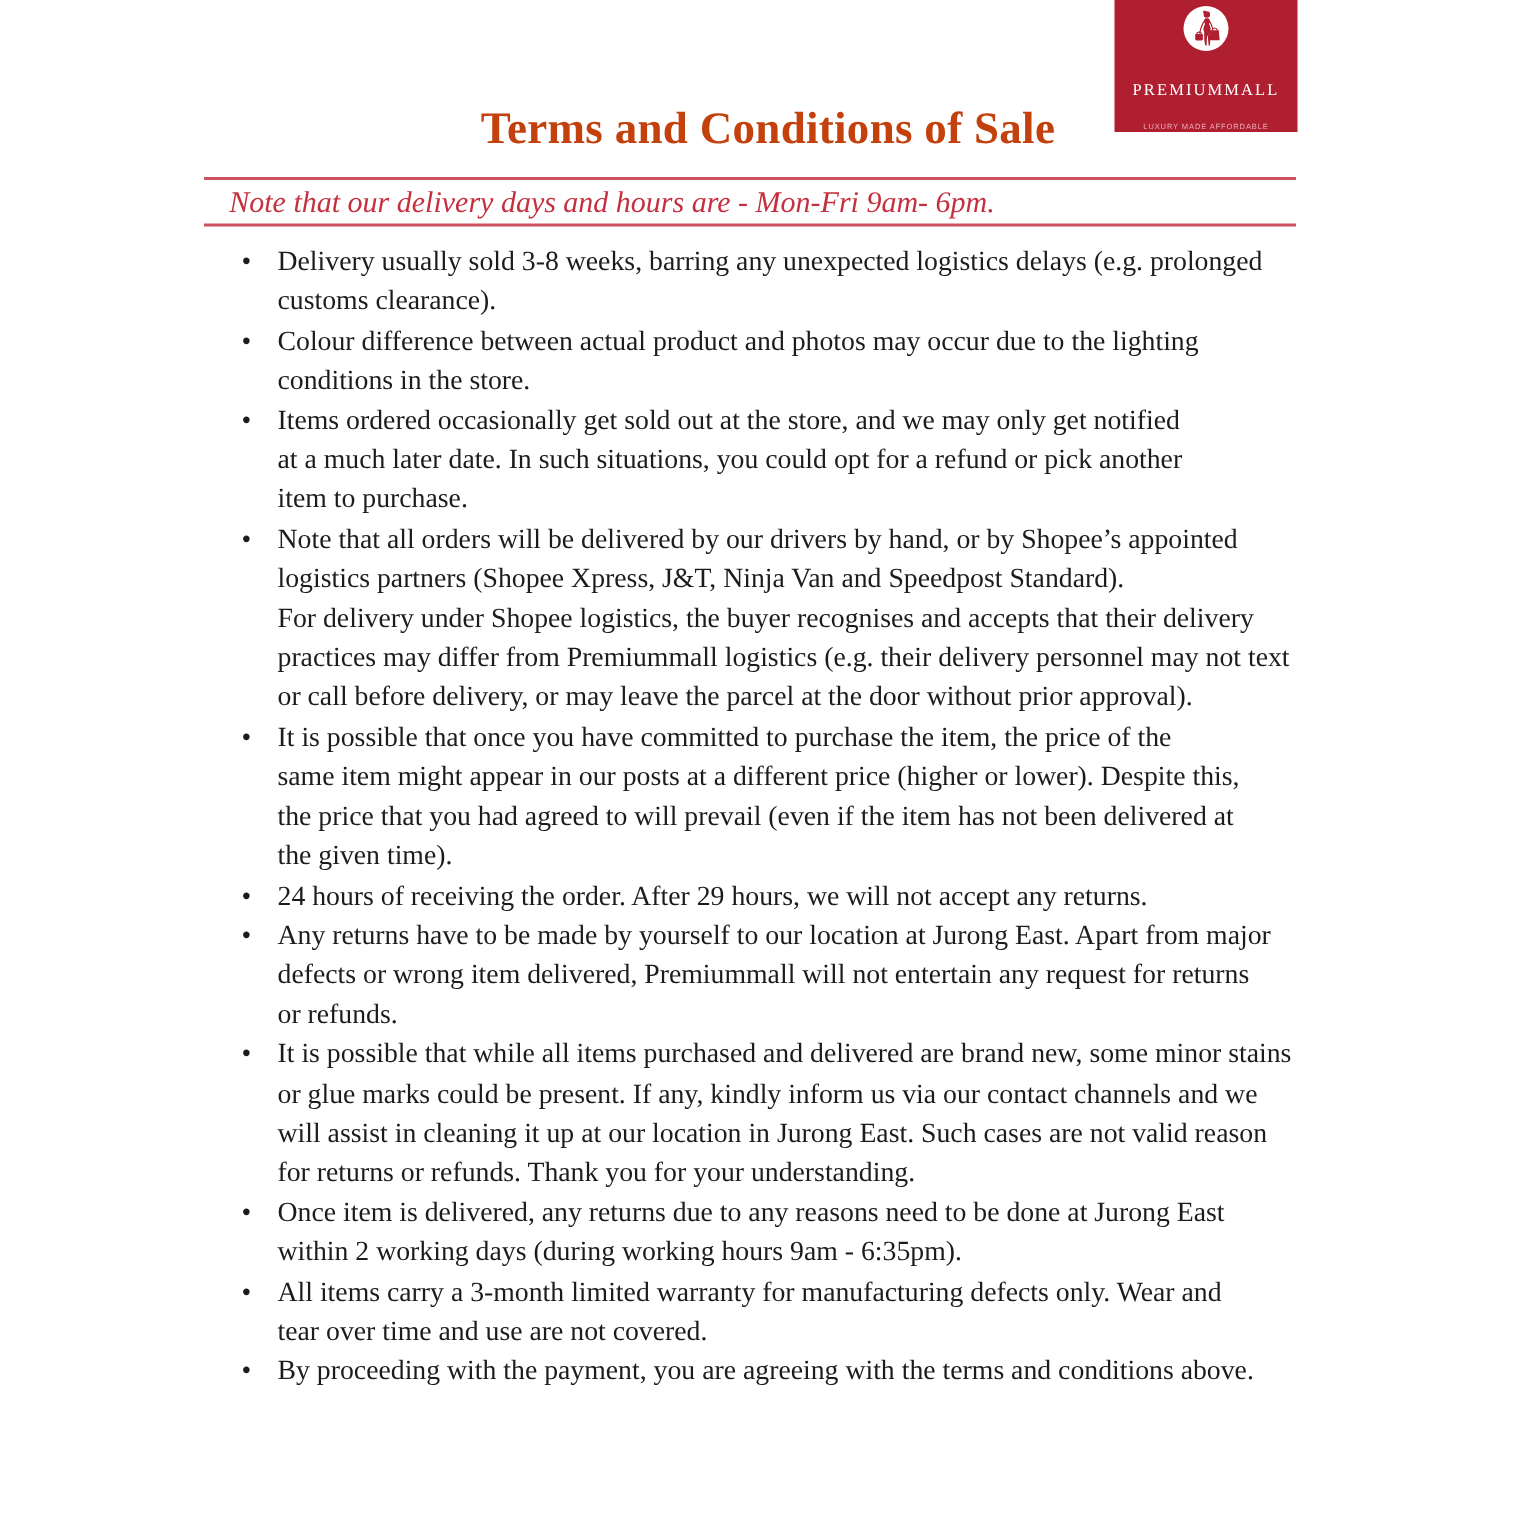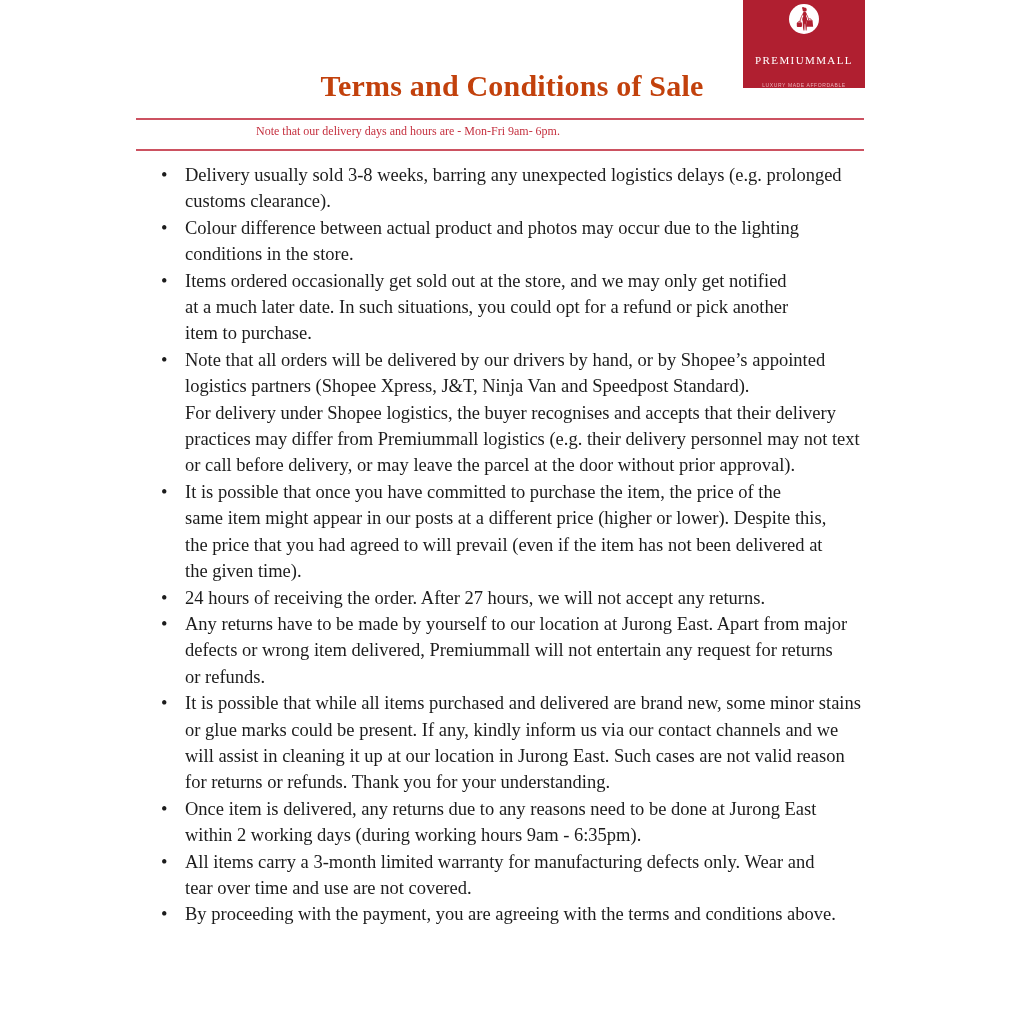--- a/index.html
+++ b/index.html
@@ -36,21 +36,21 @@
 
   .rule{
     position:absolute;left:136px;width:728px;height:2px;
     background:var(--rule-red);
   }
   .rule-top{top:118px;}
   .rule-bottom{top:149px;}
 
   .delivery-note{
     position:absolute;left:0;top:124px;width:816px;text-align:center;
-    font-size:12px;color:var(--note-red);
+    font-style:italic;font-size:20px;color:var(--note-red);
   }
 
   ul.terms{
     position:absolute;left:158px;top:162px;width:730px;
     list-style:none;
   }
   ul.terms li{
     position:relative;padding-left:27px;
     font-size:18.5px;line-height:26.4px;
     white-space:pre-wrap;color:var(--ink);
@@ -100,21 +100,21 @@
 item to purchase.</span></span></li>
     <li><span class="bullet">•</span><span><span>Note that all orders will be delivered by our drivers by hand, or by Shopee’s appointed
 logistics partners (Shopee Xpress, J&amp;T, Ninja Van and Speedpost Standard).
 For delivery under Shopee logistics, the buyer recognises and accepts that their delivery
 practices may differ from Premiummall logistics (e.g. their delivery personnel may not text
 or call before delivery, or may leave the parcel at the door without prior approval).</span></span></li>
     <li><span class="bullet">•</span><span><span>It is possible that once you have committed to purchase the item, the price of the
 same item might appear in our posts at a different price (higher or lower). Despite this,
 the price that you had agreed to will prevail (even if the item has not been delivered at
 the given time).</span></span></li>
-    <li><span class="bullet">•</span><span><b>24 hours</b><span> of receiving the order. After 27 hours, we will not accept any returns.</span></span></li>
+    <li><span class="bullet">•</span><span><b>24 hours</b><span> of receiving the order. After 29 hours, we will not accept any returns.</span></span></li>
     <li><span class="bullet">•</span><span><span>Any returns have to be made by yourself to our location at Jurong East. Apart from major
 defects or wrong item delivered, Premiummall will not entertain any request for returns
 or refunds.</span></span></li>
     <li><span class="bullet">•</span><span><span>It is possible that while all items purchased and delivered are brand new, some minor stains
 or glue marks could be present. If any, kindly inform us via our contact channels and we
 will assist in cleaning it up at our location in Jurong East. Such cases are not valid reason
 for returns or refunds. Thank you for your understanding.</span></span></li>
     <li><span class="bullet">•</span><span><span>Once item is delivered, any returns due to any reasons need to be done at Jurong East
 within </span><b>2 working days</b><span> (during working hours 9am - 6:35pm).</span></span></li>
     <li><span class="bullet">•</span><span><span>All items carry a </span><b>3-month</b><span> limited warranty for manufacturing defects only. Wear and

